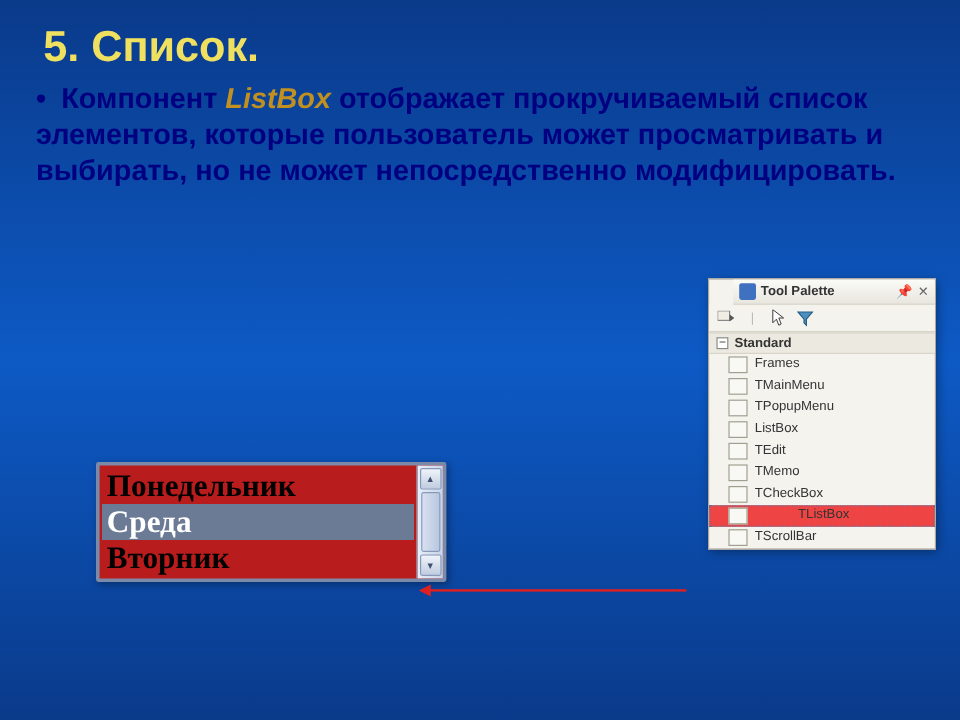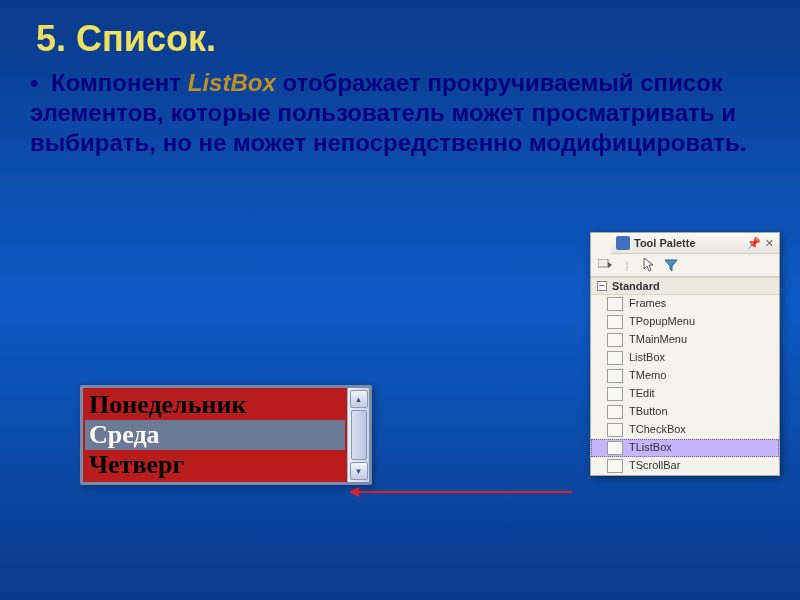--- a/index.html
+++ b/index.html
@@ -167,23 +167,24 @@
     .category .name { font-weight: bold; }
     .palette-items { }
     .palette-item {
       display: flex;
       align-items: flex-start;
       padding: 2px 6px 2px 16px;
       color: #333;
       cursor: pointer;
     }
     .palette-item.highlight {
-      background: #c4b5fd;
+      background: #ef4444;
       border: 1px dotted #6070a0;
       padding: 1px 5px 1px 15px;
+      gap: 36px;
     }
     .palette-item .comp-icon {
       width: 16px; height: 14px;
       background: #f8f8f4;
       border: 1px solid #a0a090;
       margin-right: 6px;
       position: relative;
       display: inline-flex;
       align-items: center;
       justify-content: center;
@@ -216,21 +217,21 @@
   <span>Компонент </span>
   <span class="listbox-word">ListBox</span>
   <span> отображает прокручиваемый список элементов, которые пользователь может просматривать и выбирать, но не может непосредственно модифицировать.</span>
 </div>
 
 <div class="listbox-widget">
   <div class="listbox-inner">
     <div class="listbox-items" id="listbox-items">
         <div class="listbox-item">Понедельник</div>
         <div class="listbox-item selected">Среда</div>
-        <div class="listbox-item">Четверг</div>
+        <div class="listbox-item">Вторник</div>
       </div>
     <div class="listbox-scroll">
       <div class="scroll-btn">▴</div>
       <div class="scroll-thumb"></div>
       <div class="scroll-btn">▾</div>
     </div>
   </div>
 </div>
 
 <div class="tool-palette">
@@ -263,41 +264,37 @@
     <span class="minus">−</span>
     <span class="name">Standard</span>
   </div>
   <div class="palette-items" id="palette-items">
       <div class="palette-item">
         <span class="comp-icon"></span>
         <span>Frames</span>
       </div>
       <div class="palette-item">
         <span class="comp-icon"></span>
+        <span>TMainMenu</span>
+      </div>
+      <div class="palette-item">
+        <span class="comp-icon"></span>
         <span>TPopupMenu</span>
       </div>
       <div class="palette-item">
         <span class="comp-icon"></span>
-        <span>TMainMenu</span>
-      </div>
-      <div class="palette-item">
-        <span class="comp-icon"></span>
         <span>ListBox</span>
       </div>
       <div class="palette-item">
         <span class="comp-icon"></span>
+        <span>TEdit</span>
+      </div>
+      <div class="palette-item">
+        <span class="comp-icon"></span>
         <span>TMemo</span>
-      </div>
-      <div class="palette-item">
-        <span class="comp-icon"></span>
-        <span>TEdit</span>
-      </div>
-      <div class="palette-item">
-        <span class="comp-icon"></span>
-        <span>TButton</span>
       </div>
       <div class="palette-item">
         <span class="comp-icon"></span>
         <span>TCheckBox</span>
       </div>
       <div class="palette-item highlight">
         <span class="comp-icon"></span>
         <span>TListBox</span>
       </div>
       <div class="palette-item">

